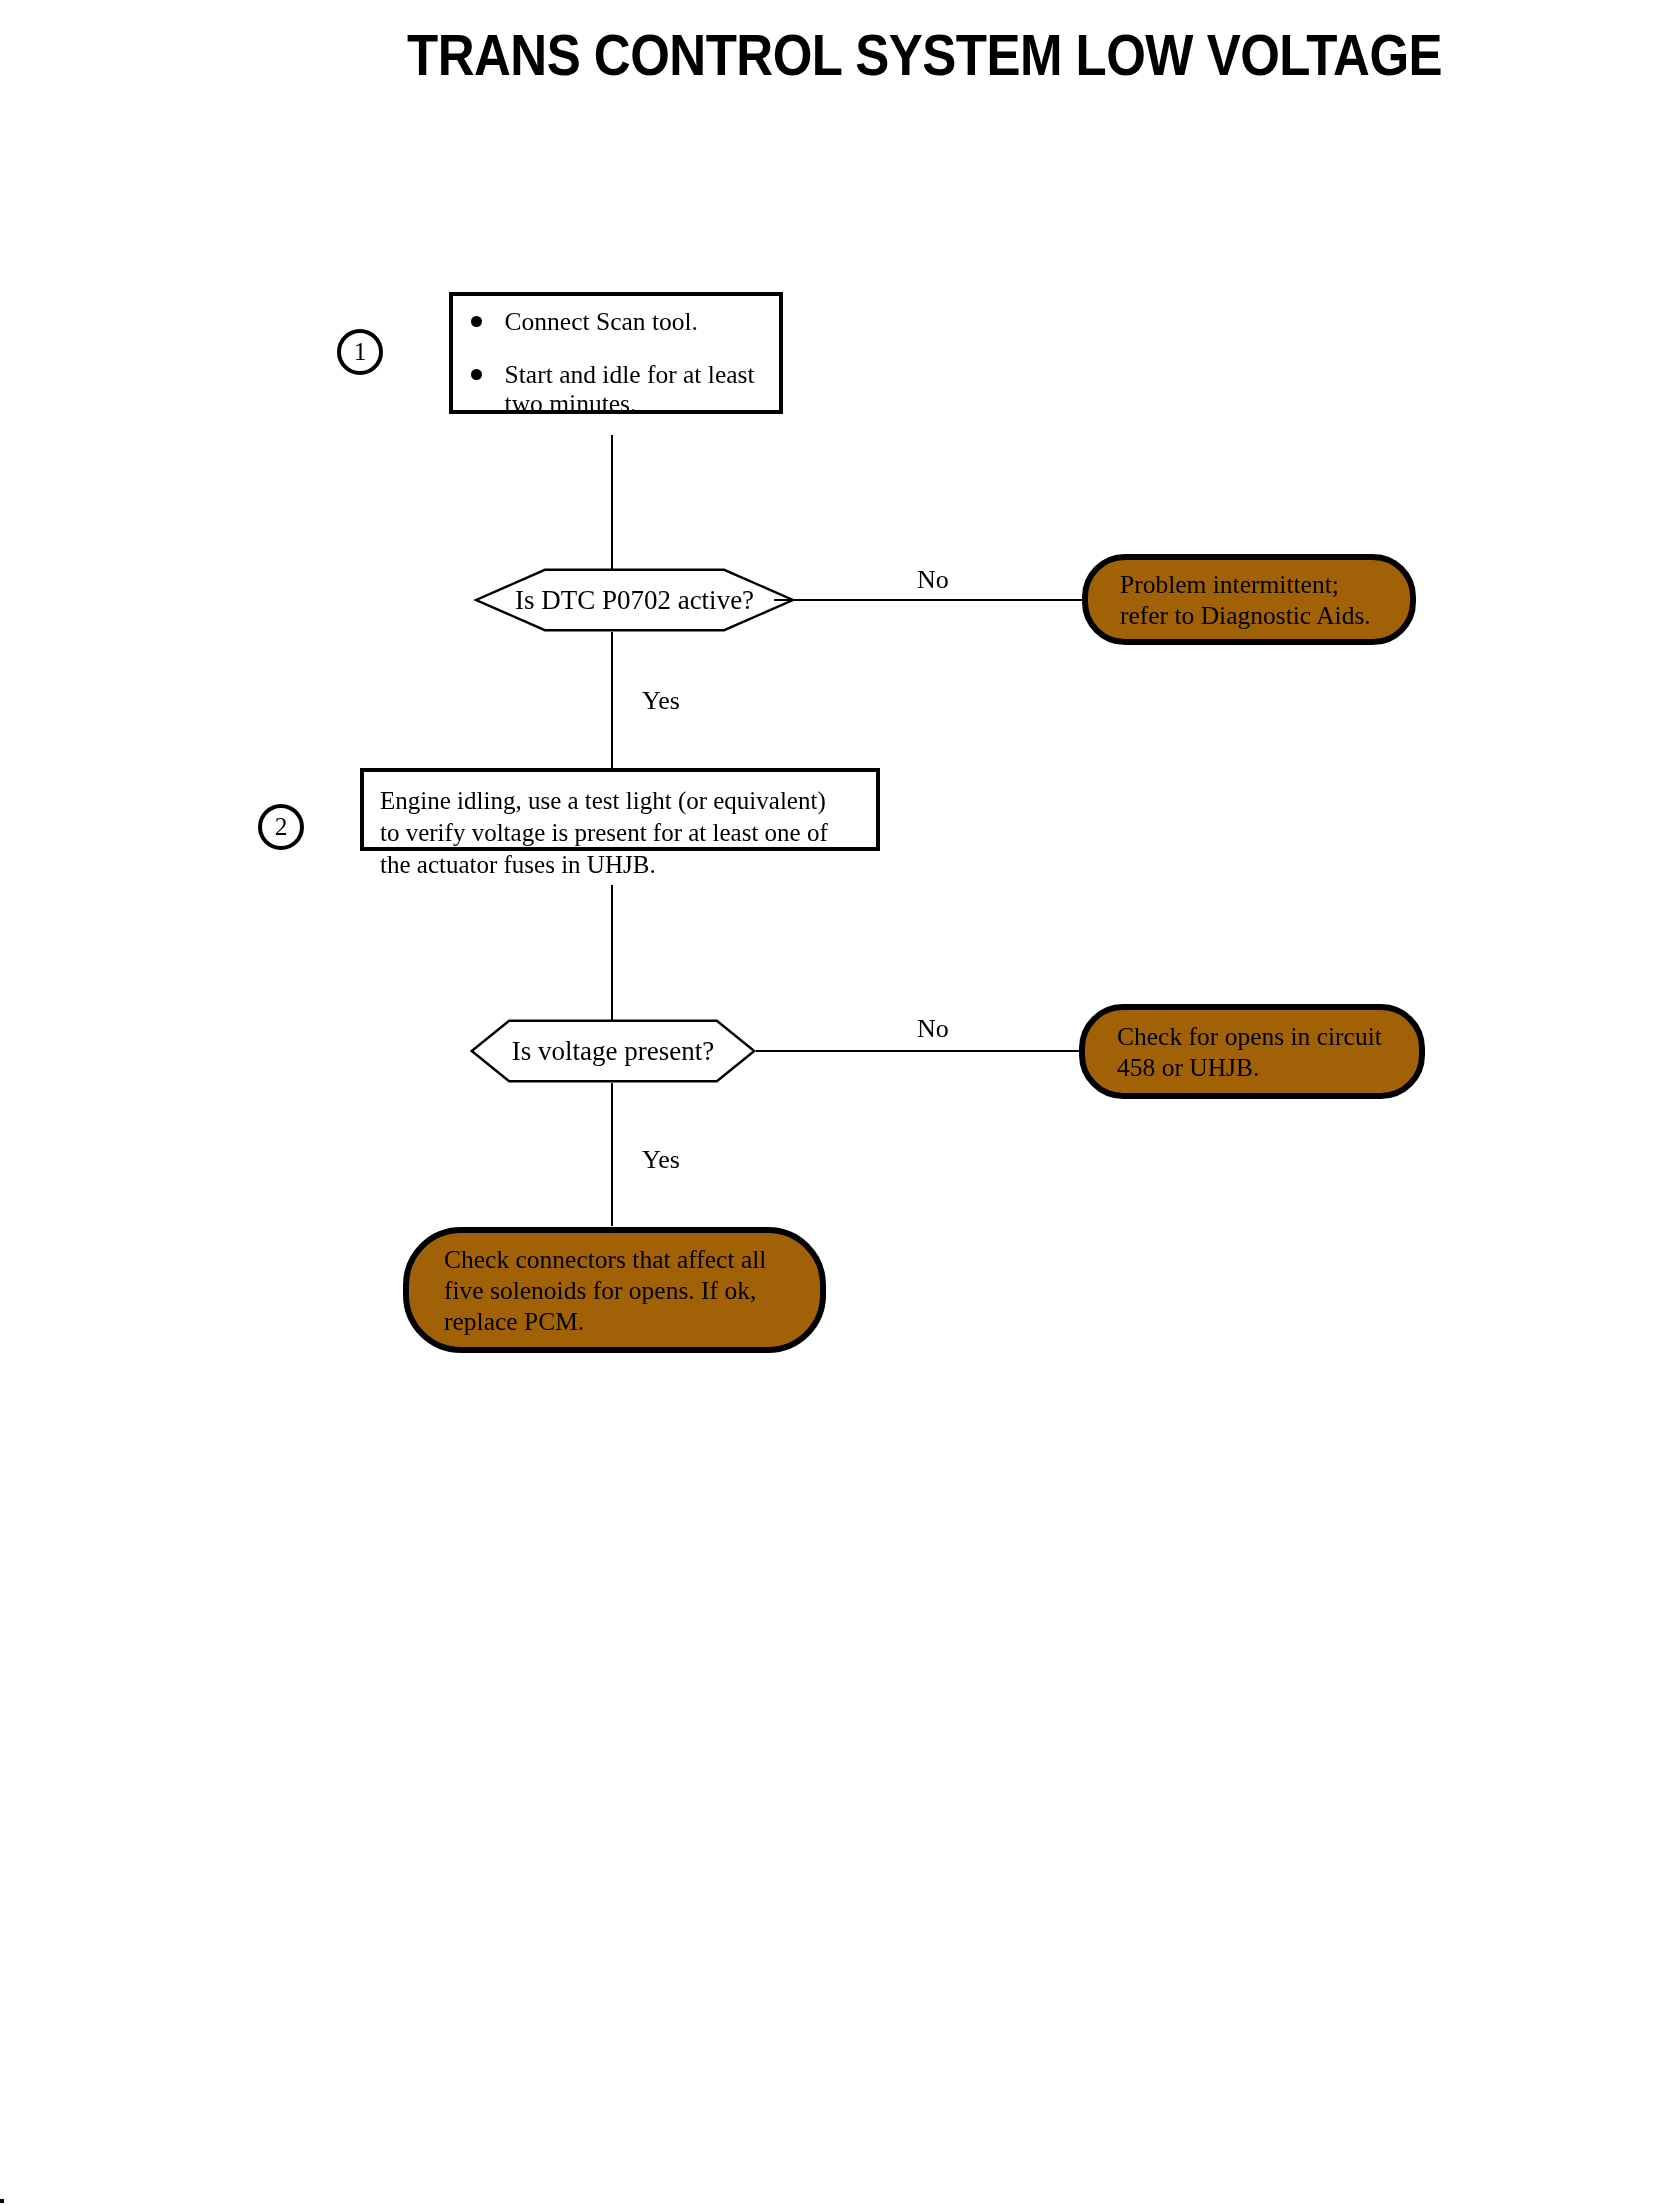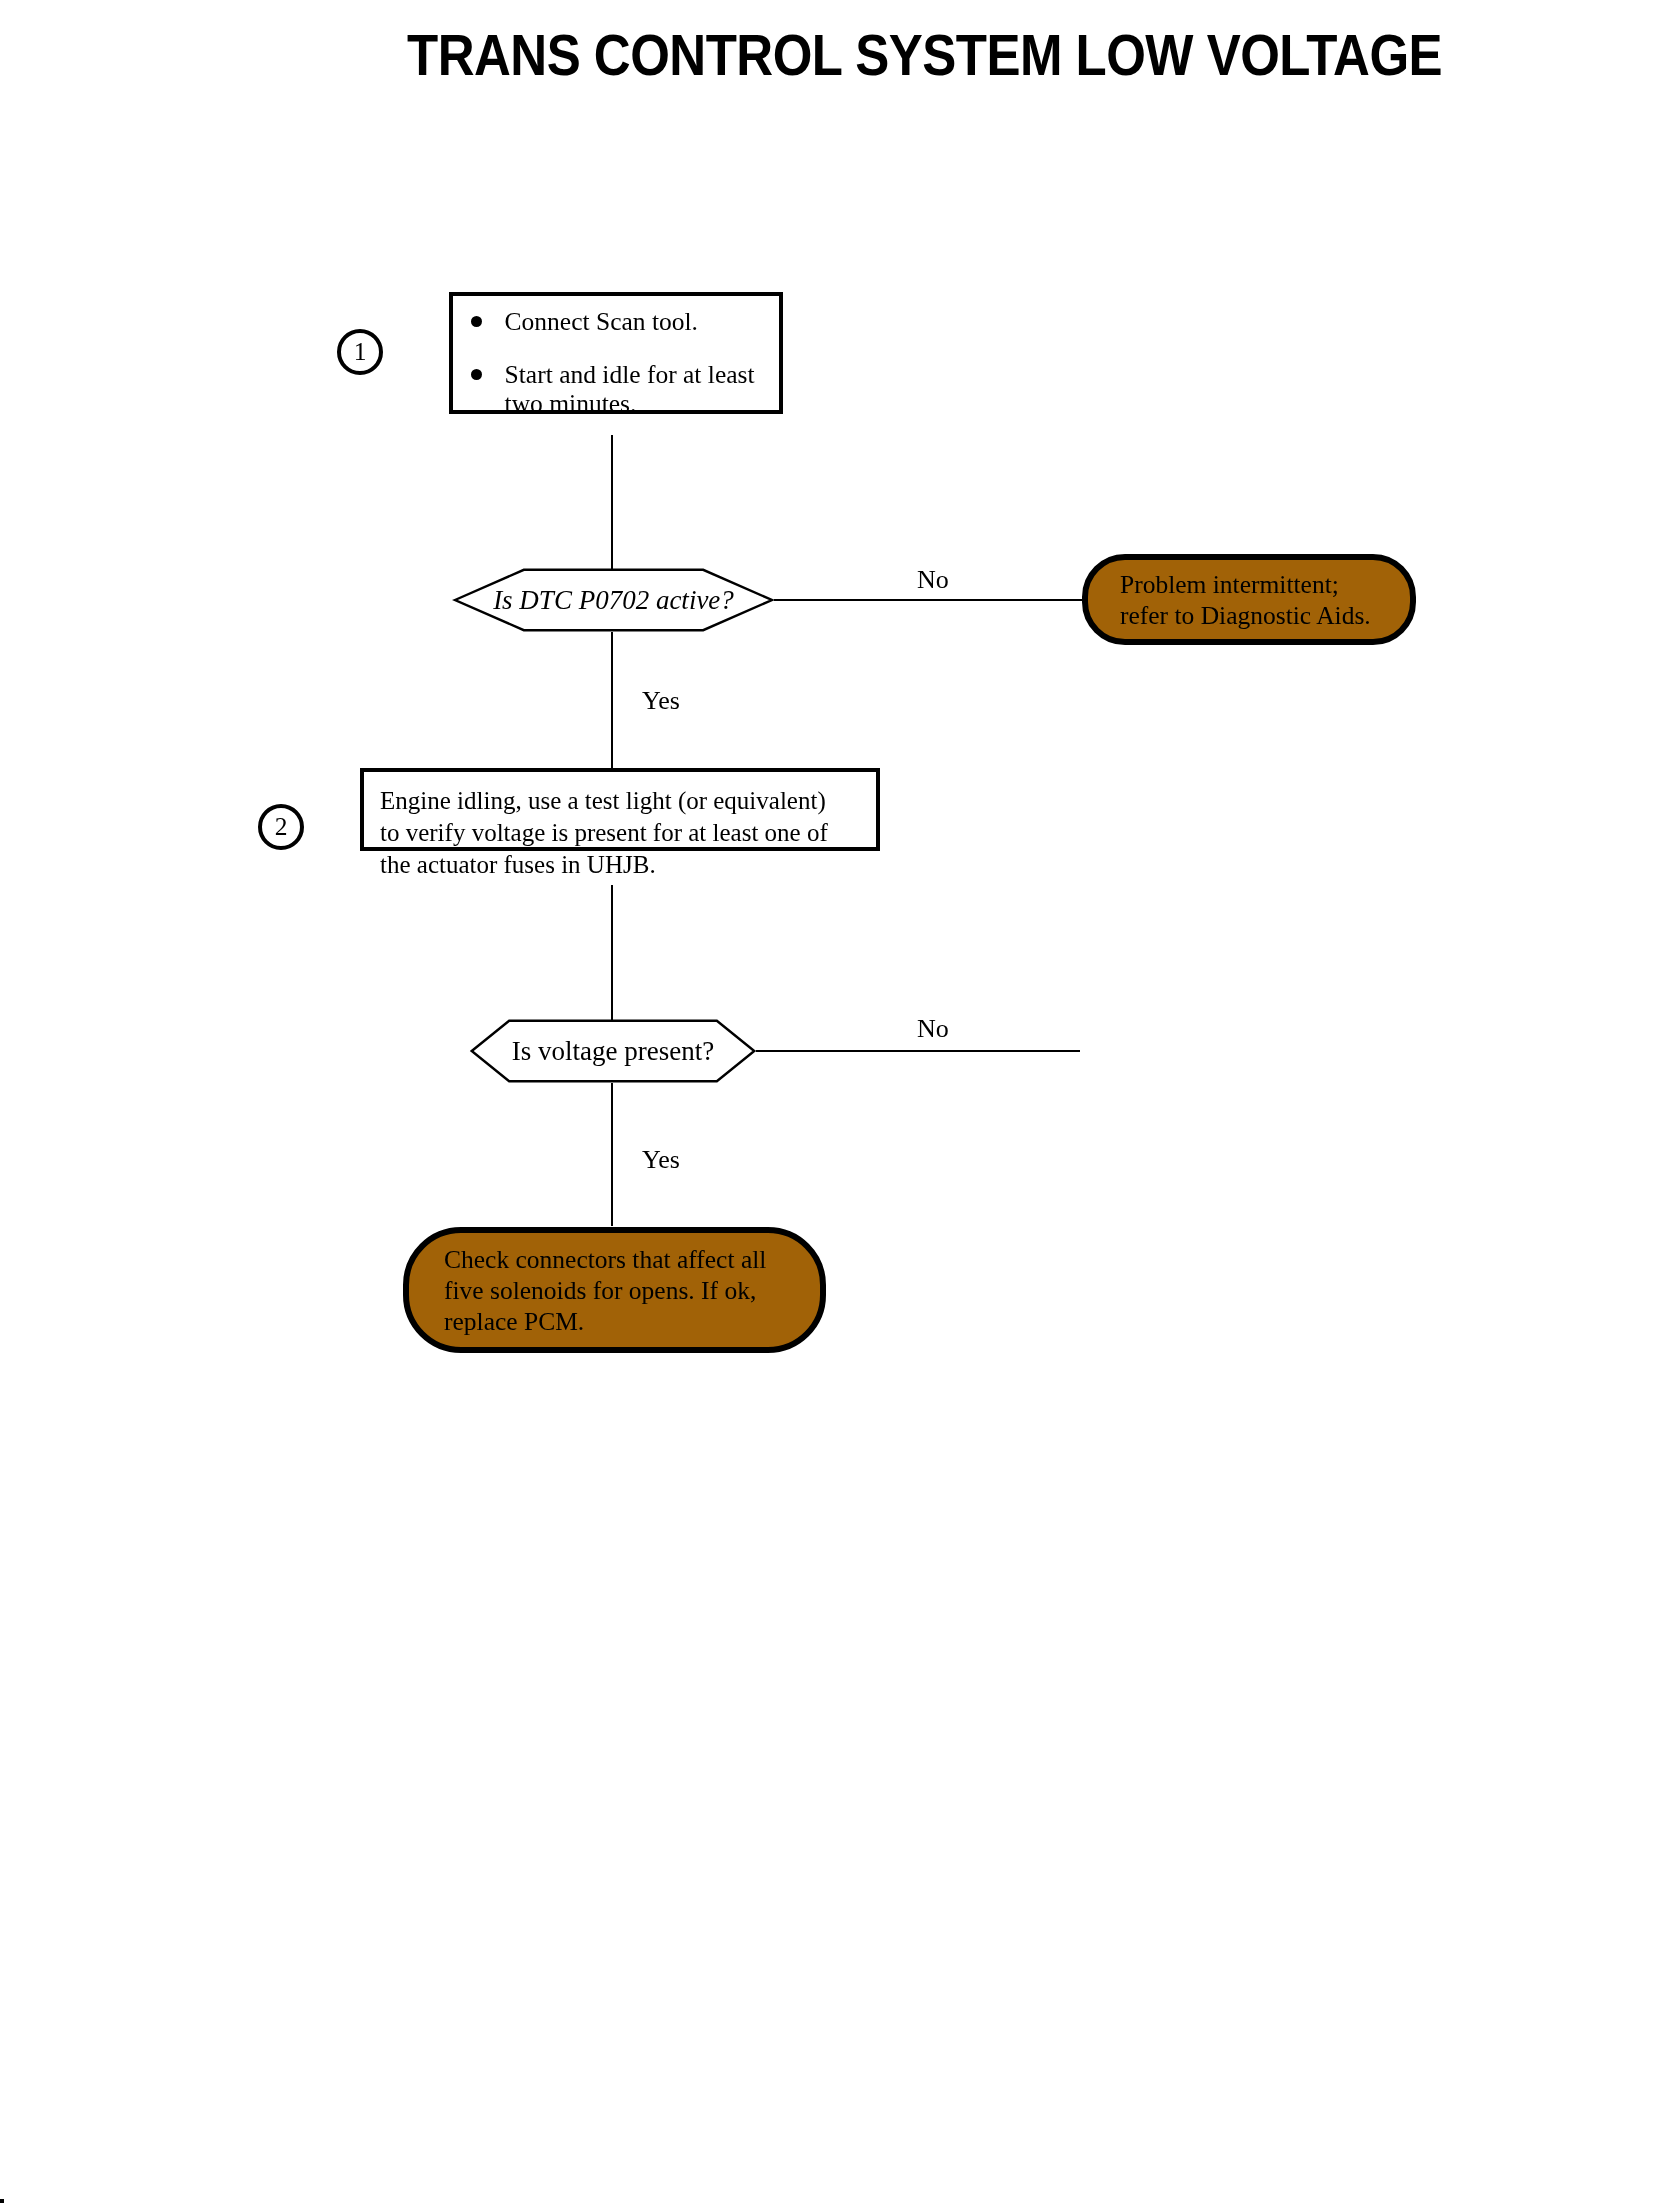--- a/index.html
+++ b/index.html
@@ -46,21 +46,21 @@
   .para { padding: 13.4px 0 0 16px; font-size: 25px; line-height: 32px; }
   .para div { white-space: nowrap; }
 
   .hex { position: absolute; }
   .hex svg { display: block; }
   .hex-label {
     position: absolute; left: 0; top: 0; width: 100%; height: 100%;
     display: flex; align-items: center; justify-content: center;
     font-size: 27px; white-space: nowrap;
   }
-  #hex-dtc { left: 452px; top: 568px; width: 323px; height: 64px; font-style: italic; }
+  #hex-dtc { left: 473px; top: 568px; width: 323px; height: 64px; }
   #hex-voltage { left: 469px; top: 1019px; width: 288px; height: 64px; }
 
   .terminal {
     position: absolute; border: 6px solid #000; box-sizing: border-box;
     background: #a16207;
     display: flex; flex-direction: column; justify-content: center;
     font-size: 25.5px; line-height: 31px;
   }
   .terminal div { white-space: nowrap; }
   #term-intermittent { left: 1082px; top: 554px; width: 334px; height: 91px; border-radius: 43px; padding-left: 32px; }
@@ -147,20 +147,24 @@
   <div class="hex" id="hex-voltage">
     <svg width="288" height="64" viewBox="0 0 474 106">
       <polygon points="3,53 65,3 409,3 471,53 409,103 65,103" fill="#ffffff" stroke="#000000" stroke-width="4"></polygon>
     </svg>
     <div class="hex-label">Is voltage present?</div>
   </div>
 
   <div class="line" id="hline-no-2"></div>
   <div class="edge-label" id="label-no-2">No</div>
 
+  <div class="terminal" id="term-opens">
+    <div>Check for opens in circuit</div>
+    <div>458 or UHJB.</div>
+  </div>
 
   <div class="line" id="vline-4"></div>
   <div class="edge-label" id="label-yes-2">Yes</div>
 
   <div class="terminal" id="term-connectors">
     <div>Check connectors that affect all</div>
     <div>five solenoids for opens. If ok,</div>
     <div>replace PCM.</div>
   </div>
 

